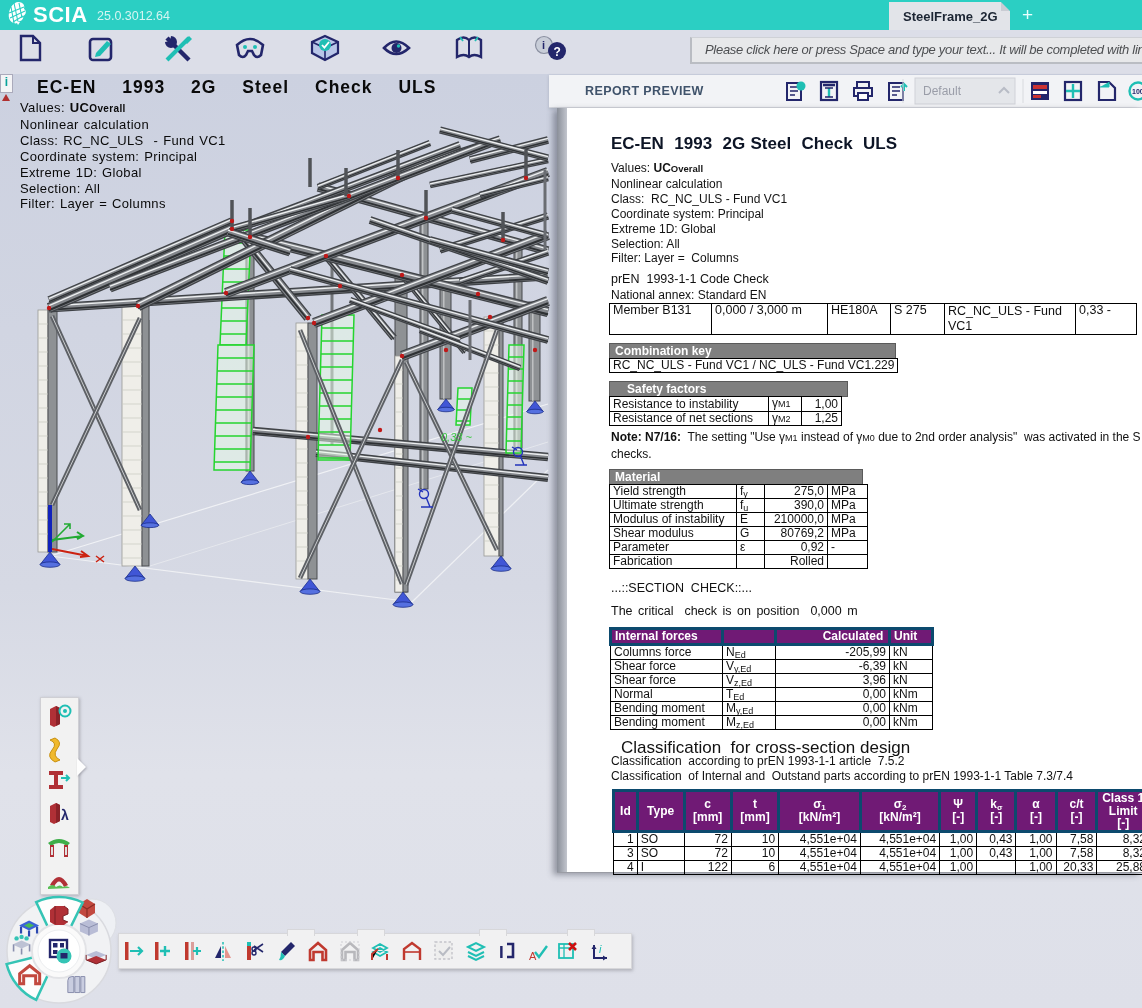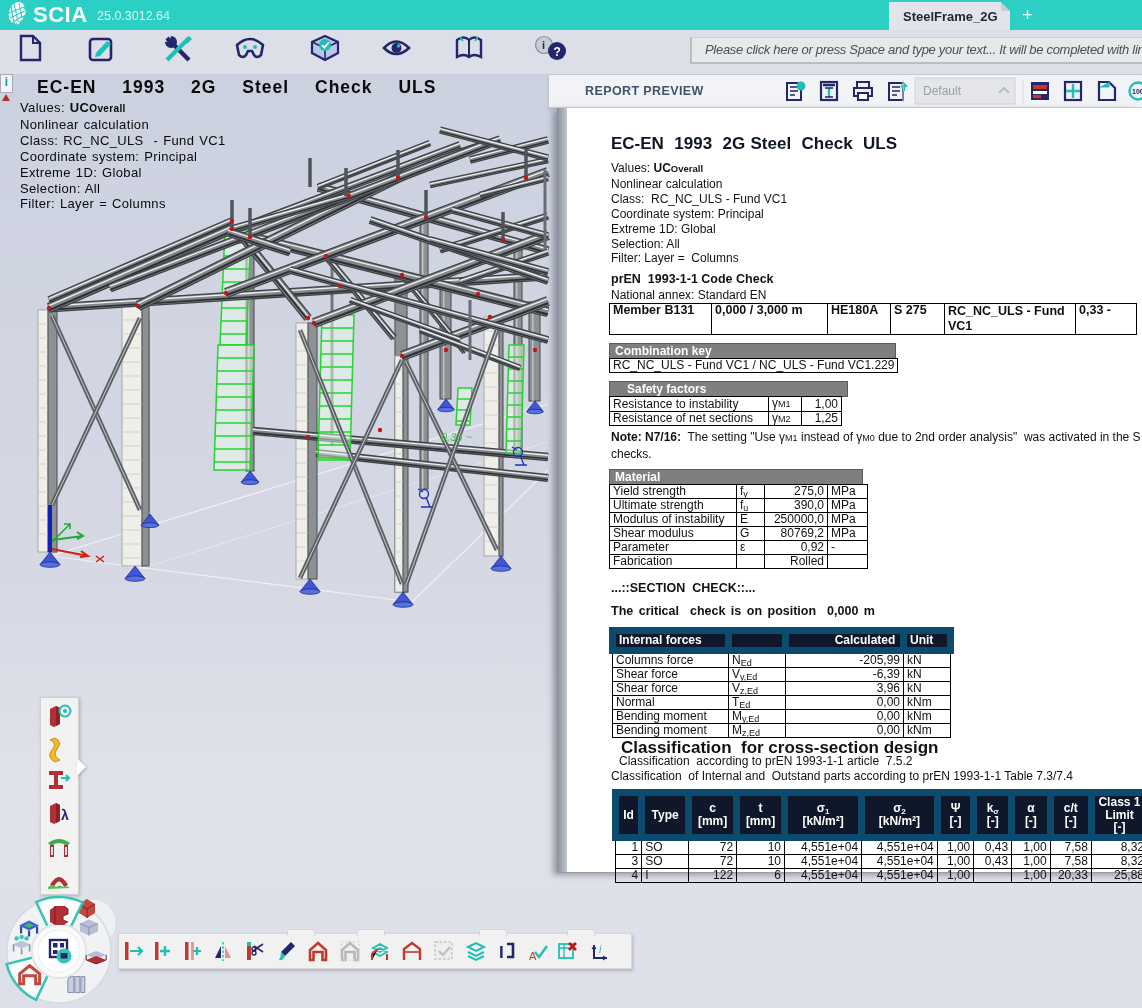--- a/index.html
+++ b/index.html
@@ -24,26 +24,26 @@
 #iicon{position:absolute;left:0px;top:0px;width:11px;height:17px;background:#f4f4f6;border:1px solid #aab;color:#0aa29a;font-weight:bold;font-size:12px;text-align:center;line-height:15px;}
 #iarr{position:absolute;left:2px;top:20px;width:0;height:0;border-left:4px solid transparent;border-right:4px solid transparent;border-bottom:7px solid #b03030;}
 
 #rpanel{position:absolute;left:548px;top:75px;width:594px;height:797px;}
 #rhead{position:absolute;left:1px;top:0;width:593px;height:32px;background:#f2f3f6;border-bottom:1px solid #d4d6dc;box-shadow:0 1px 3px rgba(80,85,100,.25);}
 #rtitle{position:absolute;left:36px;top:9px;font-size:12.5px;font-weight:bold;color:#40536b;letter-spacing:.4px;}
 #rbody{position:absolute;left:9px;top:33px;width:585px;height:764px;background:#ffffff;box-shadow:-4px 2px 6px rgba(60,65,80,.45);border-bottom:1px solid #9a9ca4;}
 #rbody:before{content:"";position:absolute;left:0;top:0;width:10px;height:100%;background:linear-gradient(90deg,#8a8f99,#c2c5cd);}
 #paper{position:absolute;left:10px;top:0px;width:575px;height:764px;background:#ffffff;}
 #rep{position:absolute;left:0;top:0;width:594px;height:764px;font-size:12px;color:#111;}
-#rep .b{font-weight:bold;}
+#rep .b{font-weight:normal;}
 #rep table{border-collapse:collapse;font-size:12px;color:#111;}
 #rep td{border:1px solid #000;padding:0 3px;height:13px;line-height:12.5px;white-space:nowrap;overflow:hidden;}
 #rep sub,#rep sup{line-height:0;}
 #rep sub{vertical-align:-2px;}
-#rep .gh td,#rep td.gh{background:#0f172a;color:#fff;font-weight:bold;border:7px solid #0c4a6e;margin-left:44px;}
+#rep .gh td,#rep td.gh{background:#701a75;color:#fff;font-weight:bold;border:3px solid #0c4a6e;margin-left:44px;}
 .abs{position:absolute;}
 
 #ltools{position:absolute;left:40px;top:623px;width:37px;height:196px;background:#f2f2f2;border:1px solid #cfcfd4;box-shadow:1px 1px 3px rgba(100,100,110,.4);}
 
 #btools{position:absolute;left:118px;top:859px;width:512px;height:34px;background:#f1f1f2;border:1px solid #d7d7da;box-shadow:1px 2px 3px rgba(100,100,110,.35);}
 
 </style>
 </head>
 <body>
 <div id="app">
@@ -641,21 +641,21 @@
               </tr>
           <tr>
                 <td>Ultimate strength</td>
                 <td>f<sub style="font-size:9px">u</sub></td>
                 <td style="text-align:right;">390,0</td>
                 <td>MPa</td>
               </tr>
           <tr>
                 <td>Modulus of instability</td>
                 <td>E</td>
-                <td style="text-align:right;">250000,0</td>
+                <td style="text-align:right;">210000,0</td>
                 <td>MPa</td>
               </tr>
           <tr>
                 <td>Shear modulus</td>
                 <td>G</td>
                 <td style="text-align:right;">80769,2</td>
                 <td>MPa</td>
               </tr>
           <tr>
                 <td>Parameter</td>
@@ -713,21 +713,21 @@
               </tr>
           <tr>
                 <td>Bending moment</td>
                 <td>M<sub style="font-size:9px">z,Ed</sub></td>
                 <td style="text-align:right;">0,00</td>
                 <td>kNm</td>
               </tr>
         </tbody>
           </table>
         <div class="abs b" style="left:64px;top:630px;font-size:17px;">Classification&nbsp; for cross-section design</div>
-        <div class="abs" style="left:62px;top:646px;text-align:center;">Classification&nbsp; according to prEN 1993-1-1 article&nbsp; 7.5.2</div>
+        <div class="abs" style="left:54px;top:646px;text-align:center;">Classification&nbsp; according to prEN 1993-1-1 article&nbsp; 7.5.2</div>
         <div class="abs" style="left:54px;top:661px;">Classification&nbsp; of Internal and&nbsp; Outstand parts according to prEN 1993-1-1 Table 7.3/7.4</div>
         <table class="abs" style="left:55px;top:681px;">
           <tbody>
               <tr class="gh" style="text-align:center;">
             <td style="width:16px;">Id</td>
                 <td style="width:41px;">Type</td>
                 <td style="width:41px;">c<br>[mm]</td>
                 <td style="width:41px;">t<br>[mm]</td>
             <td style="width:78px;">σ<sub style="font-size:8px">1</sub><br>[kN/m²]</td>
                 <td style="width:75px;">σ<sub style="font-size:8px">2</sub><br>[kN/m²]</td>

